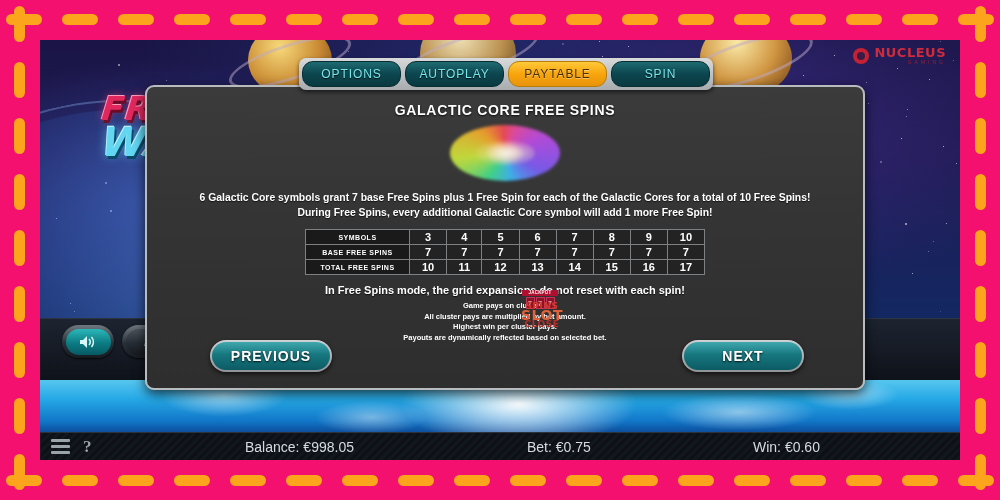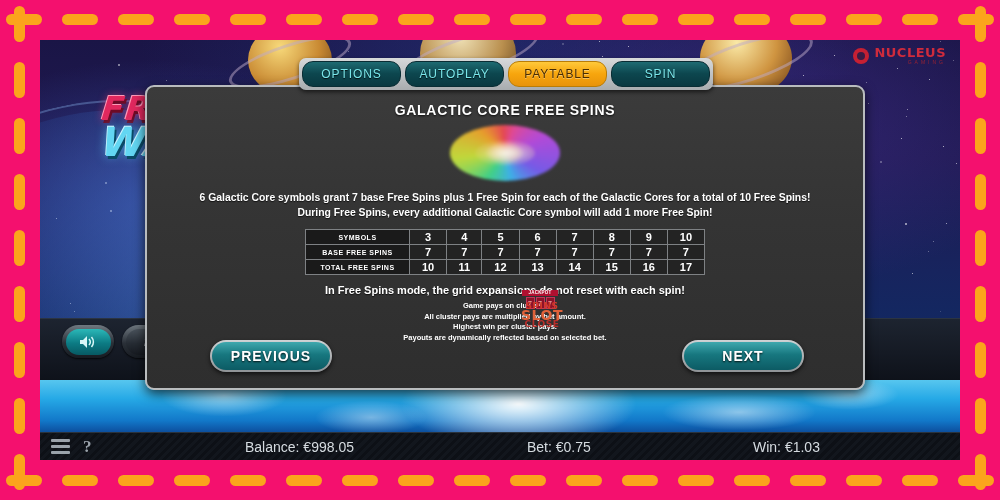--- a/index.html
+++ b/index.html
@@ -669,21 +669,21 @@
 
   <div id="statusbar">
     <div id="hamburger">
       <span></span>
         <span></span>
         <span></span>
     </div>
     <div id="qmark">?</div>
     <div class="stat" id="statBalance">Balance: €998.05</div>
     <div class="stat" id="statBet">Bet: €0.75</div>
-    <div class="stat" id="statWin">Win: €1.03</div>
+    <div class="stat" id="statWin">Win: €0.60</div>
   </div>
 
   <div id="tabbar">
     <div class="tab">OPTIONS</div>
     <div class="tab">AUTOPLAY</div>
     <div class="tab active">PAYTABLE</div>
     <div class="tab">SPIN</div>
   </div>
 
   <div id="modal">

